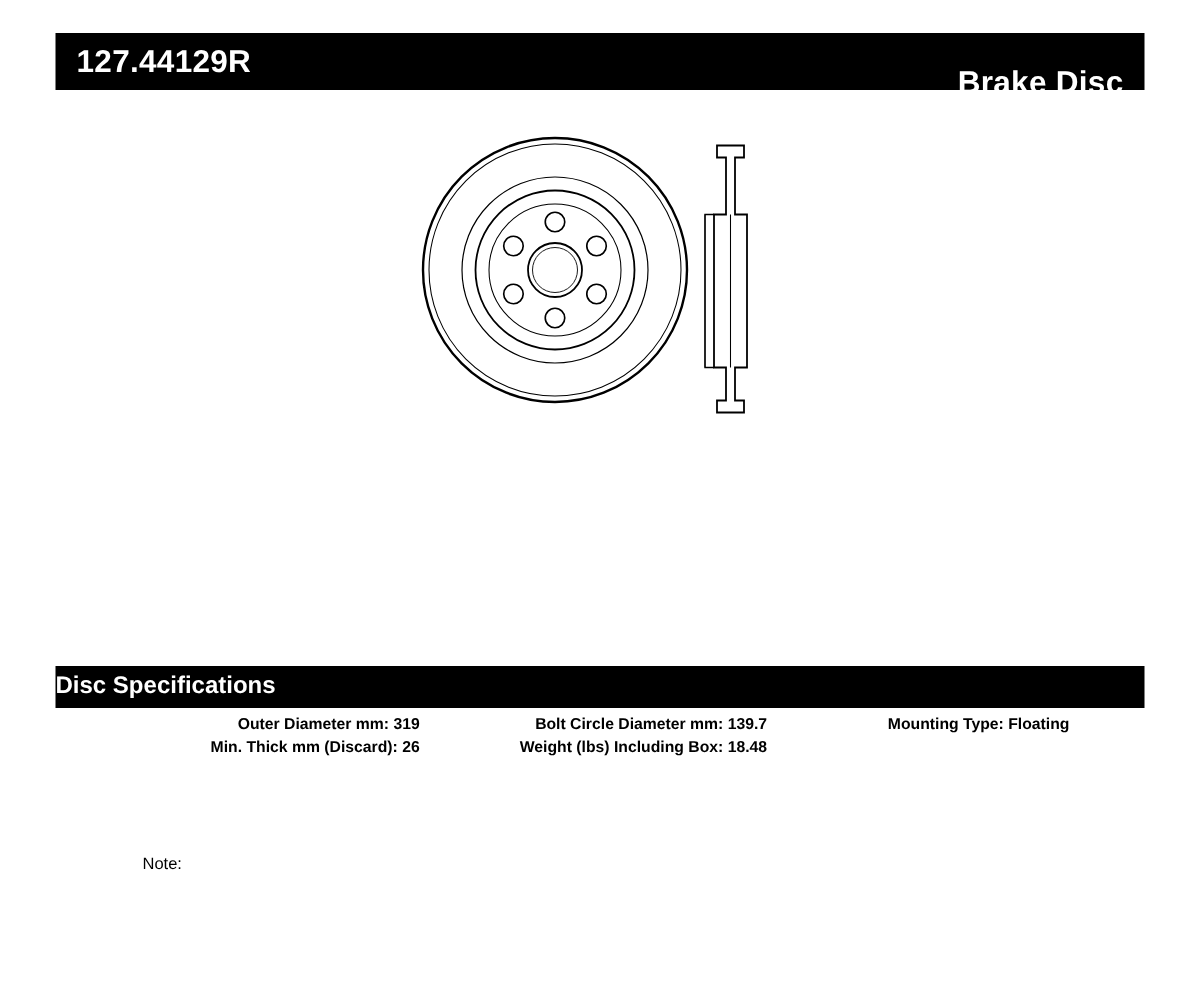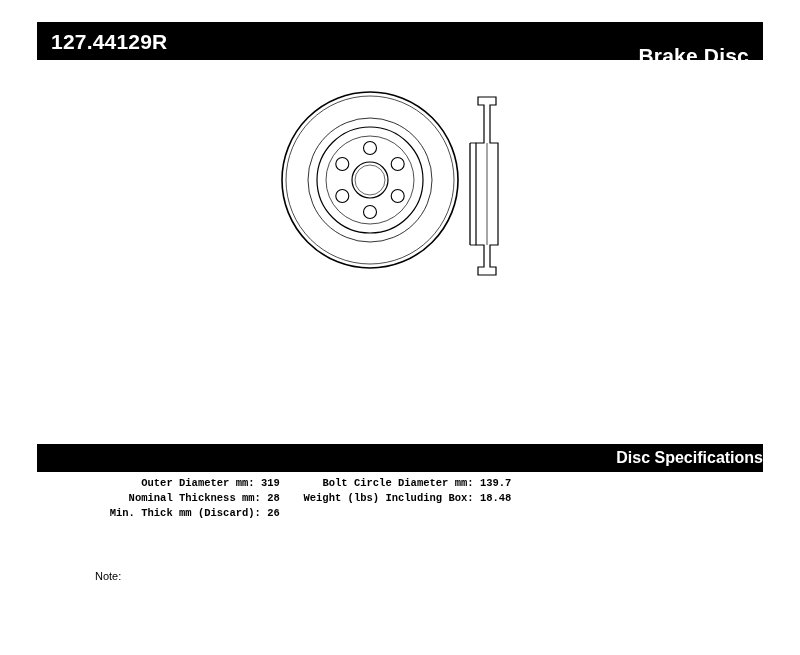--- a/index.html
+++ b/index.html
@@ -65,40 +65,39 @@
   
   .spec-bar {
     position: absolute;
     left: 37px;
     top: 444px;
     width: 726px;
     height: 28px;
     background: #000000;
     display: flex;
     align-items: center;
-    justify-content: flex-end;
+    justify-content: flex-start;
   }
   .spec-bar-title {
     color: #ffffff;
     font-size: 16px;
     font-weight: bold;
     line-height: 1;
   }
 
   
   .spec-columns {
     position: absolute;
     left: 37px;
     top: 476px;
     width: 726px;
     height: 110px;
     display: flex;
     flex-direction: row;
     align-items: flex-start;
-    font-family: Liberation Mono, monospace;
   }
   .col {
     box-sizing: border-box;
   }
   .col-left {
     width: 34%;
     text-align: right;
     padding-right: 4px;
   }
   .col-mid {
@@ -173,24 +172,26 @@
     </svg>
   </div>
 
   <div class="spec-bar">
     <span class="spec-bar-title">Disc Specifications</span>
   </div>
 
   <div class="spec-columns">
     <div class="col col-left">
       <div class="spec-line">Outer Diameter mm: 319</div>
-      <div class="spec-line">Nominal Thickness mm: 28</div>
       <div class="spec-line">Min. Thick mm (Discard): 26</div>
     </div>
     <div class="col col-mid">
       <div class="spec-line">Bolt Circle Diameter mm: 139.7</div>
       <div class="spec-line">Weight (lbs) Including Box: 18.48</div>
+    </div>
+    <div class="col col-right">
+      <div class="spec-line">Mounting Type: Floating</div>
     </div>
   </div>
 
   <div class="note">Note:</div>
 
 </div>
 
 </body></html>

